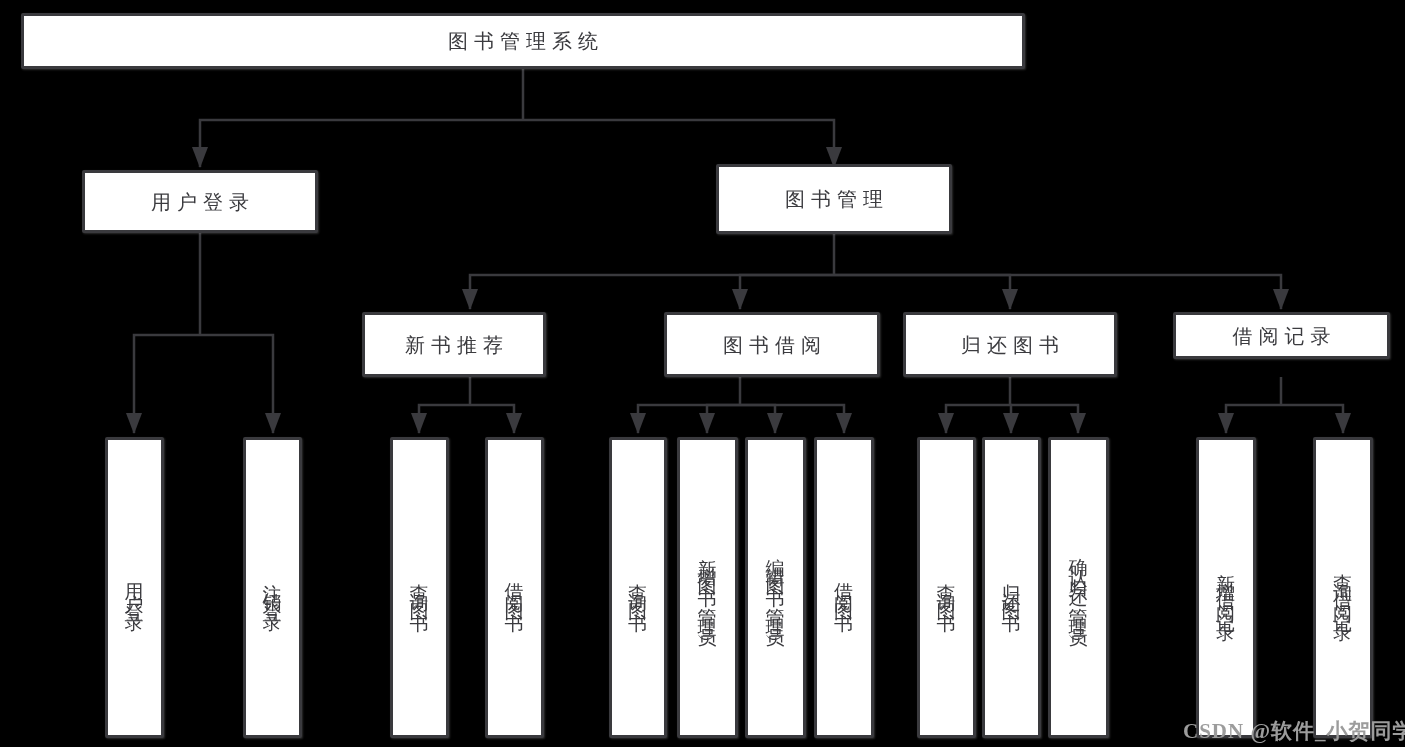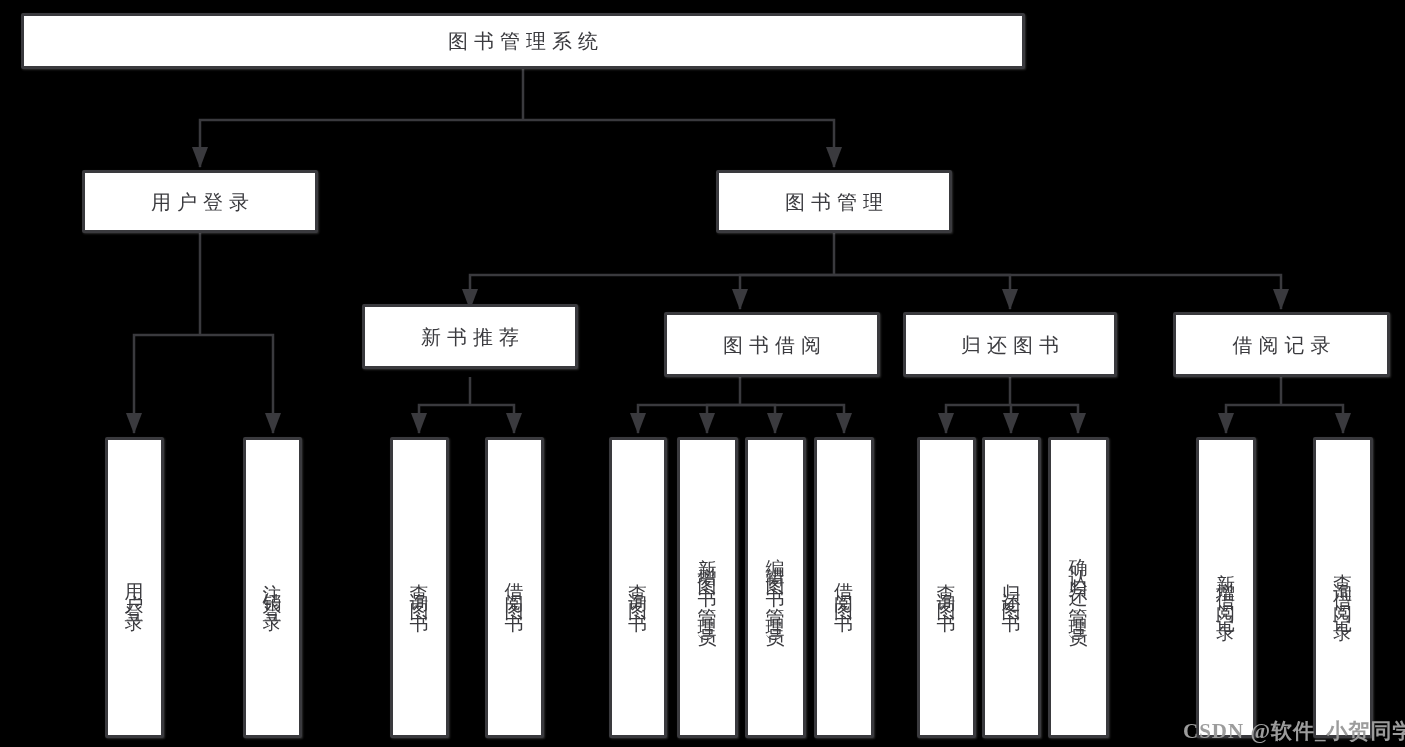--- a/index.html
+++ b/index.html
@@ -78,34 +78,34 @@
     </g>
   </svg>
 
   <div class="hbox" style="left:21px;top:13px;width:1004px;height:56px">
     <span class="hlabel">图书管理系统</span>
   </div>
 
   <div class="hbox" style="left:82px;top:170px;width:236px;height:63px">
     <span class="hlabel">用户登录</span>
   </div>
-  <div class="hbox" style="left:716px;top:170px;width:236px;height:63px">
+  <div class="hbox" style="left:716px;top:164px;width:236px;height:70px">
     <span class="hlabel">图书管理</span>
   </div>
 
-  <div class="hbox" style="left:362px;top:304px;width:216px;height:65px">
+  <div class="hbox" style="left:362px;top:312px;width:184px;height:65px">
     <span class="hlabel">新书推荐</span>
   </div>
   <div class="hbox" style="left:664px;top:312px;width:216px;height:65px">
     <span class="hlabel">图书借阅</span>
   </div>
   <div class="hbox" style="left:903px;top:312px;width:214px;height:65px">
     <span class="hlabel">归还图书</span>
   </div>
-  <div class="hbox" style="left:1173px;top:312px;width:217px;height:65px">
+  <div class="hbox" style="left:1173px;top:312px;width:217px;height:47px">
     <span class="hlabel">借阅记录</span>
   </div>
 
   <div class="vbox" style="left:105px;top:437px;width:59px;height:301px">
     <span class="vlabel">用户登录</span>
   </div>
   <div class="vbox" style="left:243px;top:437px;width:59px;height:301px">
     <span class="vlabel">注销登录</span>
   </div>
 

